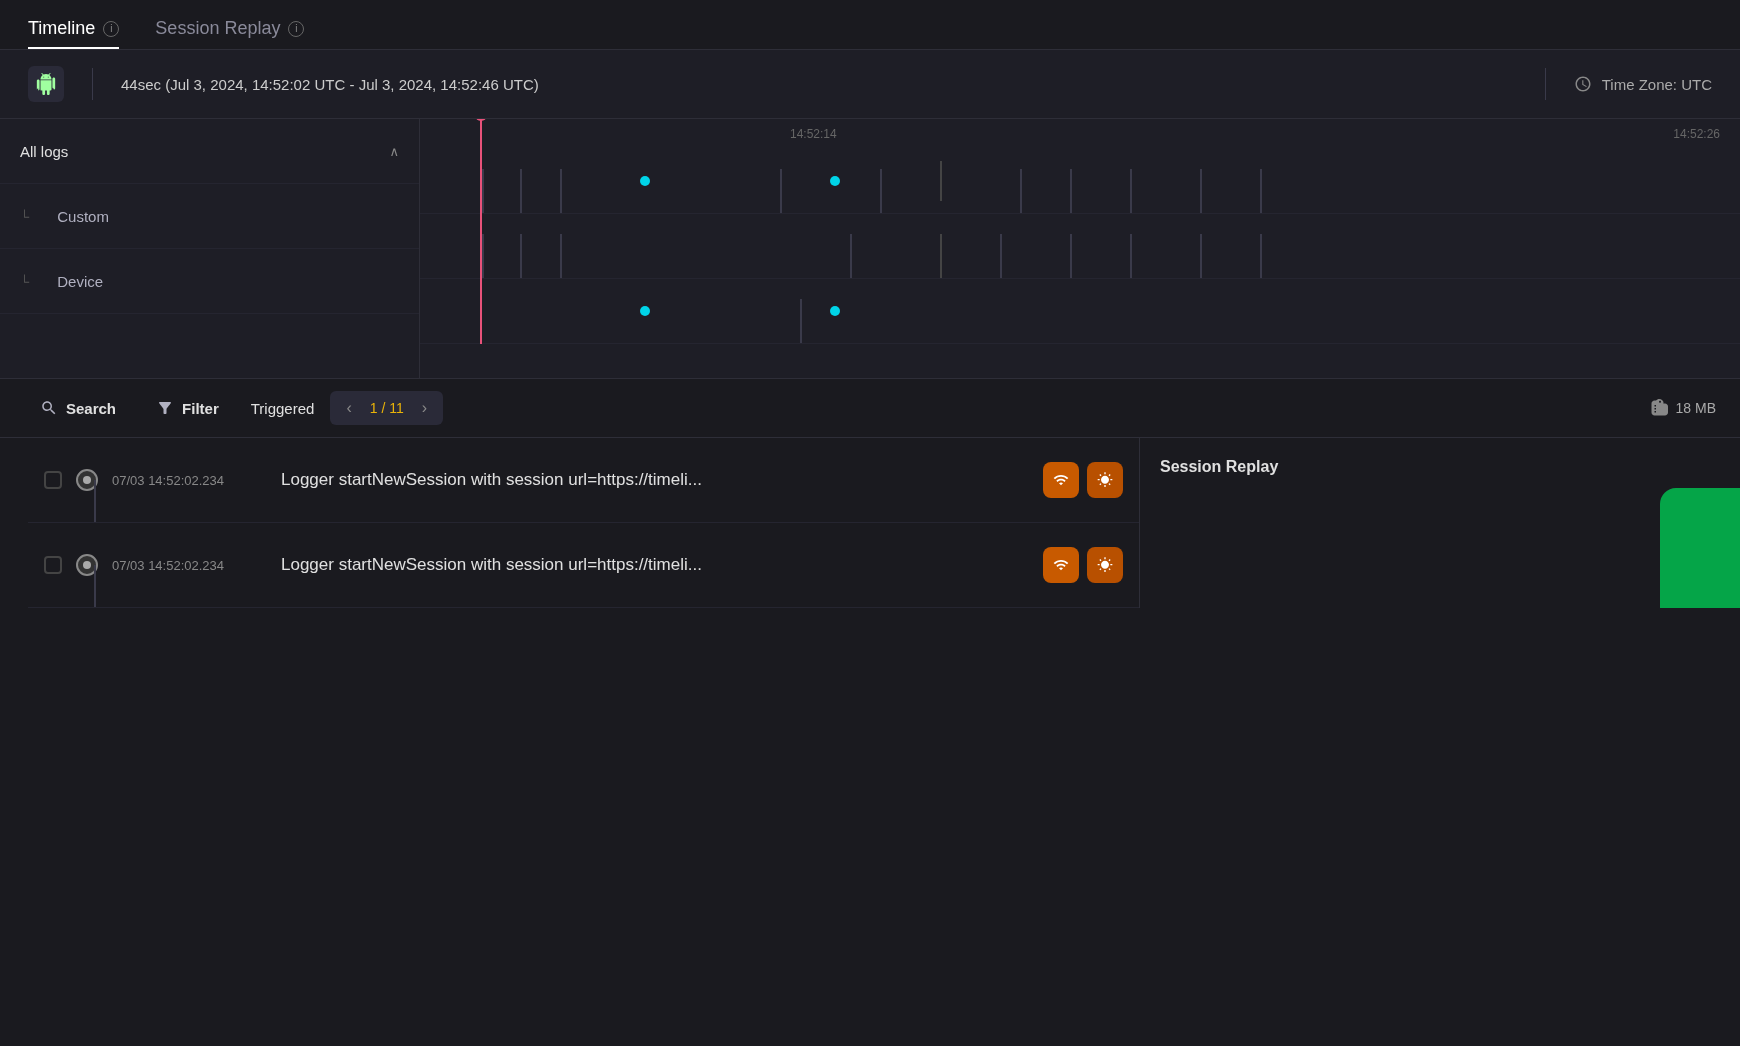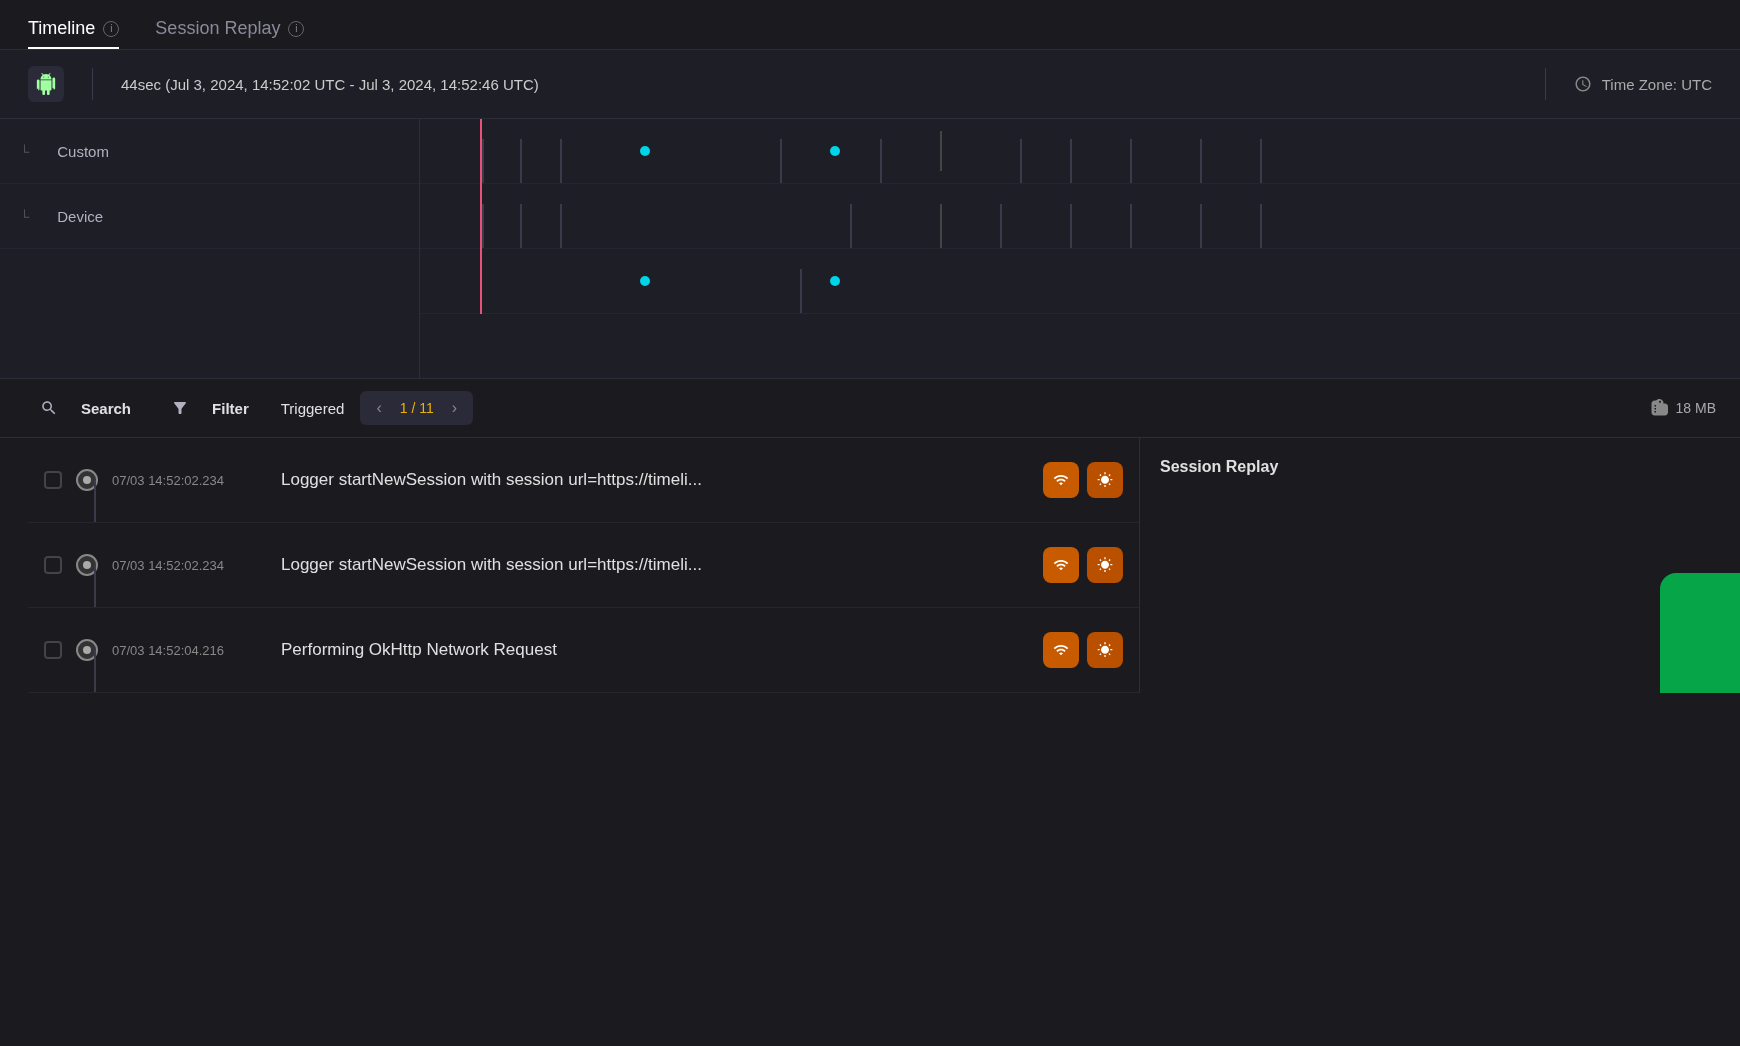--- a/index.html
+++ b/index.html
@@ -208,21 +208,21 @@
       display: flex;
       align-items: center;
       padding: 10px 24px;
       background: #1a1a1f;
       border-bottom: 1px solid #2e2e38;
       gap: 8px;
     }
     .toolbar-btn {
       display: flex;
       align-items: center;
-      gap: 23px;
+      gap: 8px;
       padding: 10px 16px;
       border-radius: 6px;
       cursor: pointer;
       background: transparent;
       border: none;
       color: #e0e0e0;
       font-size: 15px;
       font-weight: 600;
     }
     .triggered-badge {
@@ -408,34 +408,42 @@
       <path d="M11.99 2C6.47 2 2 6.48 2 12s4.47 10 9.99 10C17.52 22 22 17.52 22 12S17.52 2 11.99 2zm.01 18c-4.42 0-8-3.58-8-8s3.58-8 8-8 8 3.58 8 8-3.58 8-8 8zm.5-13H11v6l5.25 3.15.75-1.23-4.5-2.67V7z"></path>
     </svg>
     <span>Time Zone: UTC</span>
   </div>
 </div>
 
 <div class="timeline-container">
 
   <div class="log-types-panel">
 
+    <div class="log-row">
+      <span class="log-row-label">All logs</span>
+      <span class="log-row-expand">∧</span>
+    </div>
 
     <div class="log-row">
       <span class="tree-icon">└</span>
       <span class="log-row-label child">Custom</span>
     </div>
 
     <div class="log-row">
       <span class="tree-icon">└</span>
       <span class="log-row-label child">Device</span>
     </div>
   </div>
 
   <div class="timeline-chart">
 
+    <div style="display:flex; padding: 0 0 0 60px; height:30px; align-items:center; justify-content: space-between;">
+      <span style="font-size:12px; color:#666; margin-left: 310px;">14:52:14</span>
+      <span style="font-size:12px; color:#666; margin-right: 20px;">14:52:26</span>
+    </div>
 
     <div class="timeline-rows-area" style="position:relative;">
 
       <div class="pink-cursor">
         <div class="pink-dot"></div>
       </div>
 
       <div class="timeline-row">
 
         <div class="timeline-tick" style="left:62px;"></div>
@@ -553,41 +561,20 @@
             </svg>
         </div>
         <div class="log-action-icon sun">
           <svg width="16" height="16" viewBox="0 0 24 24" fill="white">
               <path d="M6.76 4.84l-1.8-1.79-1.41 1.41 1.79 1.79 1.42-1.41zM4 10.5H1v2h3v-2zm9-9.95h-2V3.5h2V.55zm7.45 3.91l-1.41-1.41-1.79 1.79 1.41 1.41 1.79-1.79zm-3.21 13.7l1.79 1.8 1.41-1.41-1.8-1.79-1.4 1.4zM20 10.5v2h3v-2h-3zm-8-5c-3.31 0-6 2.69-6 6s2.69 6 6 6 6-2.69 6-6-2.69-6-6-6zm-1 16.95h2V19.5h-2v2.95zm-7.45-3.91l1.41 1.41 1.79-1.8-1.41-1.41-1.79 1.8z"></path>
             </svg>
         </div>
       </div>
     </div>
 
-    <div class="log-entry">
-      <div class="log-checkbox"></div>
-      <div class="log-radio">
-        <div class="log-radio-inner"></div>
-      </div>
-      <div class="log-entry-connector"></div>
-      <span class="log-timestamp">07/03 14:52:04.216</span>
-      <span class="log-message">Performing OkHttp Network Request</span>
-      <div class="log-action-icons">
-        <div class="log-action-icon">
-          <svg width="16" height="16" viewBox="0 0 24 24" fill="white">
-              <path d="M1 9l2 2c4.97-4.97 13.03-4.97 18 0l2-2C16.93 2.93 7.08 2.93 1 9zm8 8l3 3 3-3c-1.65-1.66-4.34-1.66-6 0zm-4-4l2 2c2.76-2.76 7.24-2.76 10 0l2-2C15.14 9.14 8.87 9.14 5 13z"></path>
-            </svg>
-        </div>
-        <div class="log-action-icon sun">
-          <svg width="16" height="16" viewBox="0 0 24 24" fill="white">
-              <path d="M6.76 4.84l-1.8-1.79-1.41 1.41 1.79 1.79 1.42-1.41zM4 10.5H1v2h3v-2zm9-9.95h-2V3.5h2V.55zm7.45 3.91l-1.41-1.41-1.79 1.79 1.41 1.41 1.79-1.79zm-3.21 13.7l1.79 1.8 1.41-1.41-1.8-1.79-1.4 1.4zM20 10.5v2h3v-2h-3zm-8-5c-3.31 0-6 2.69-6 6s2.69 6 6 6 6-2.69 6-6-2.69-6-6-6zm-1 16.95h2V19.5h-2v2.95zm-7.45-3.91l1.41 1.41 1.79-1.8-1.41-1.41-1.79 1.8z"></path>
-            </svg>
-        </div>
-      </div>
-    </div>
 
   </div>
 
   <div class="session-replay-panel" style="position:relative; overflow:hidden;">
     <span class="session-replay-title">Session Replay</span>
     
     <div class="replay-rect"></div>
   </div>
 </div>
 

